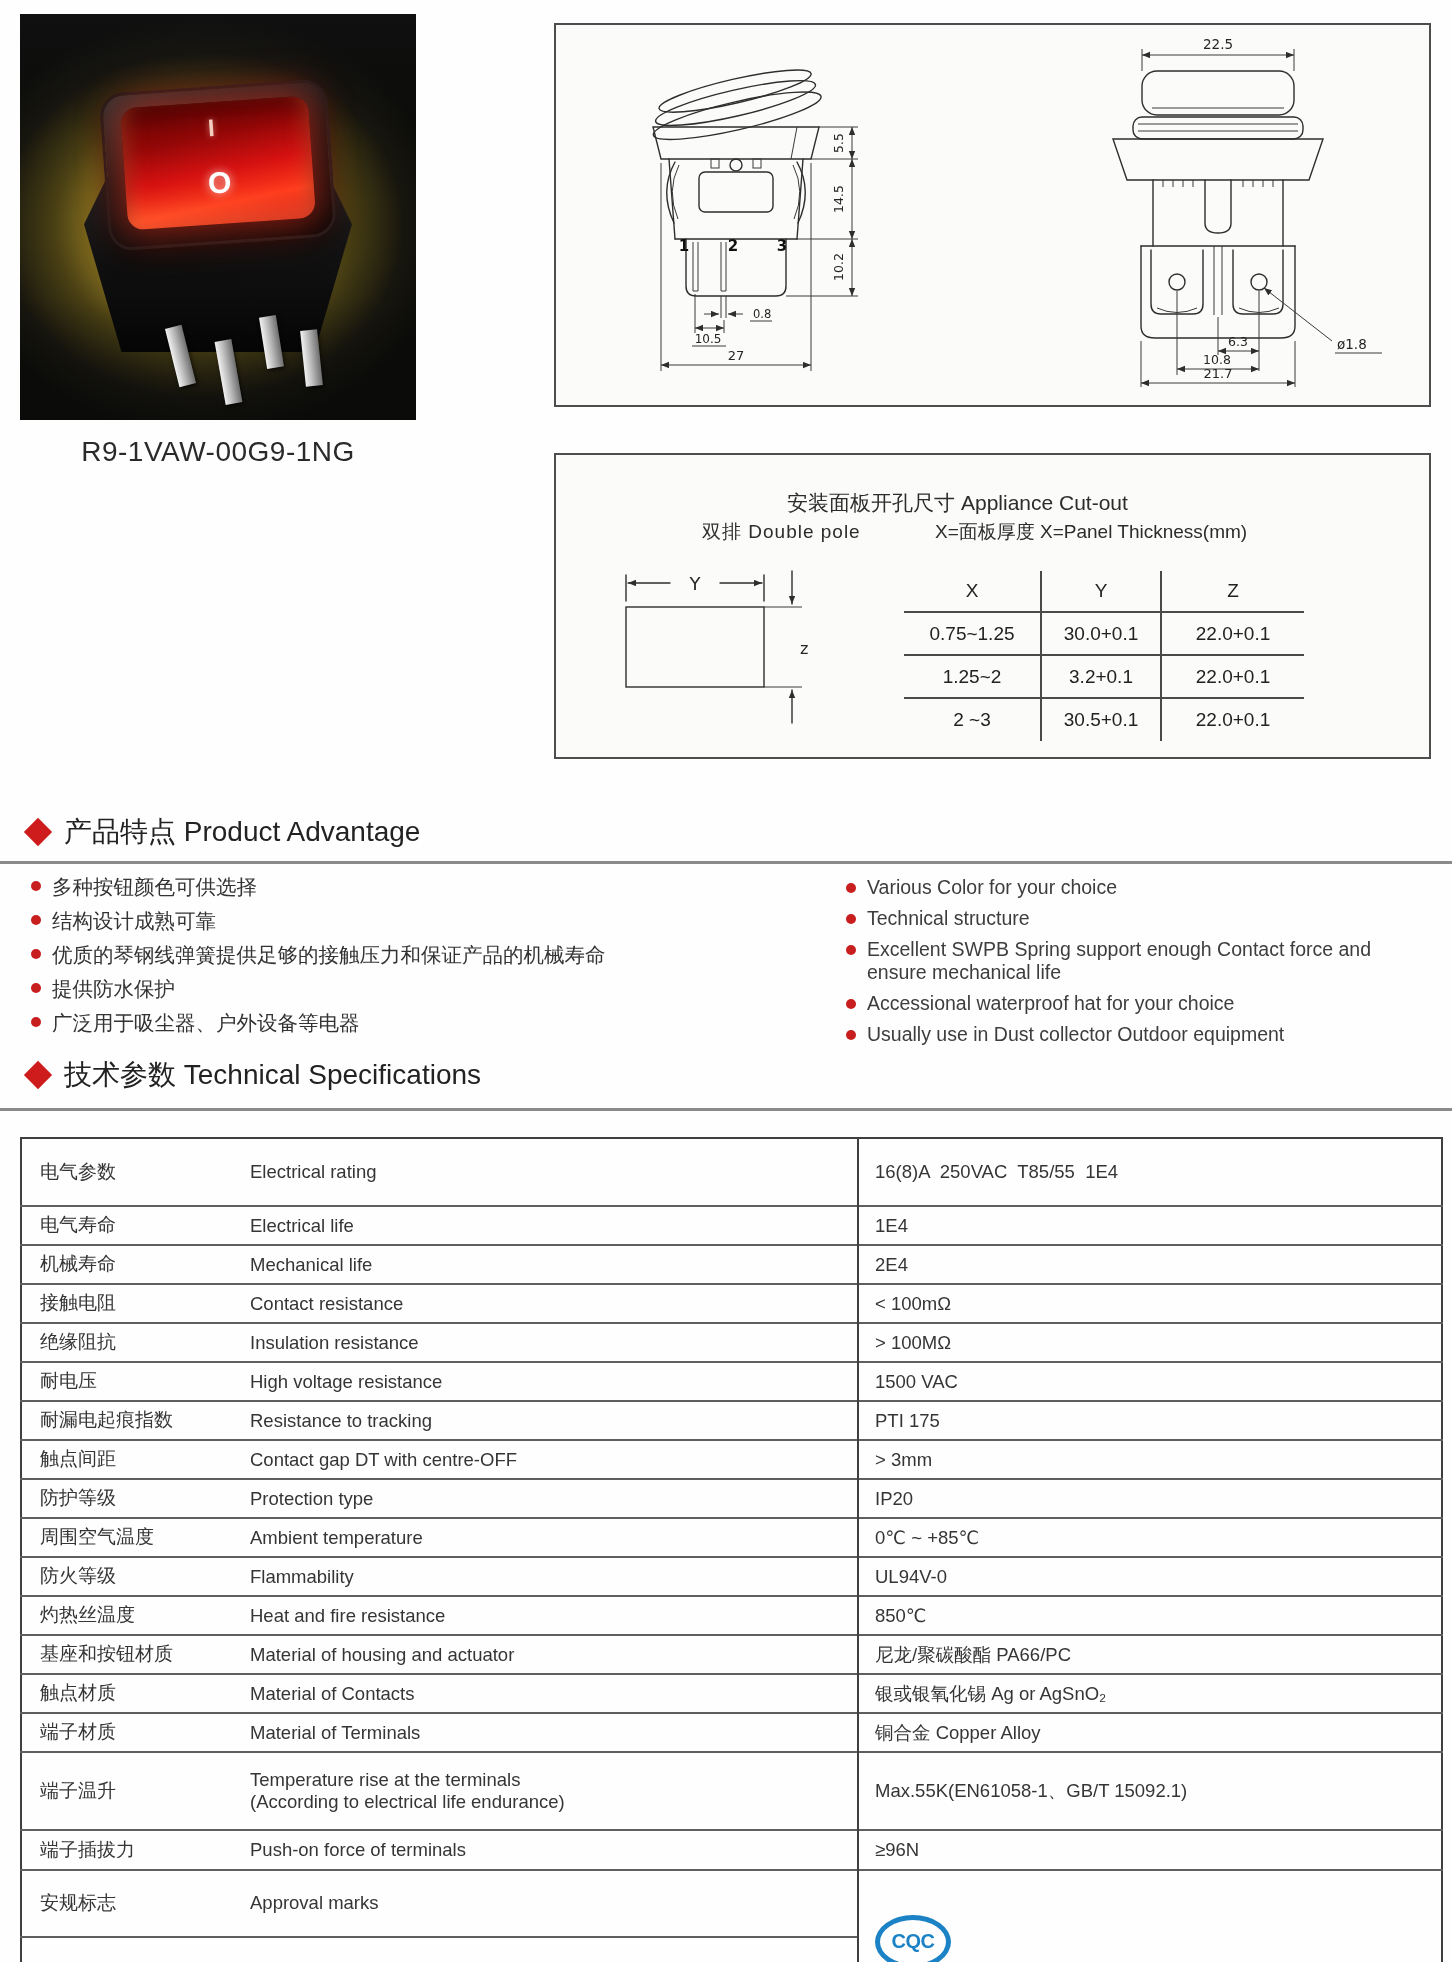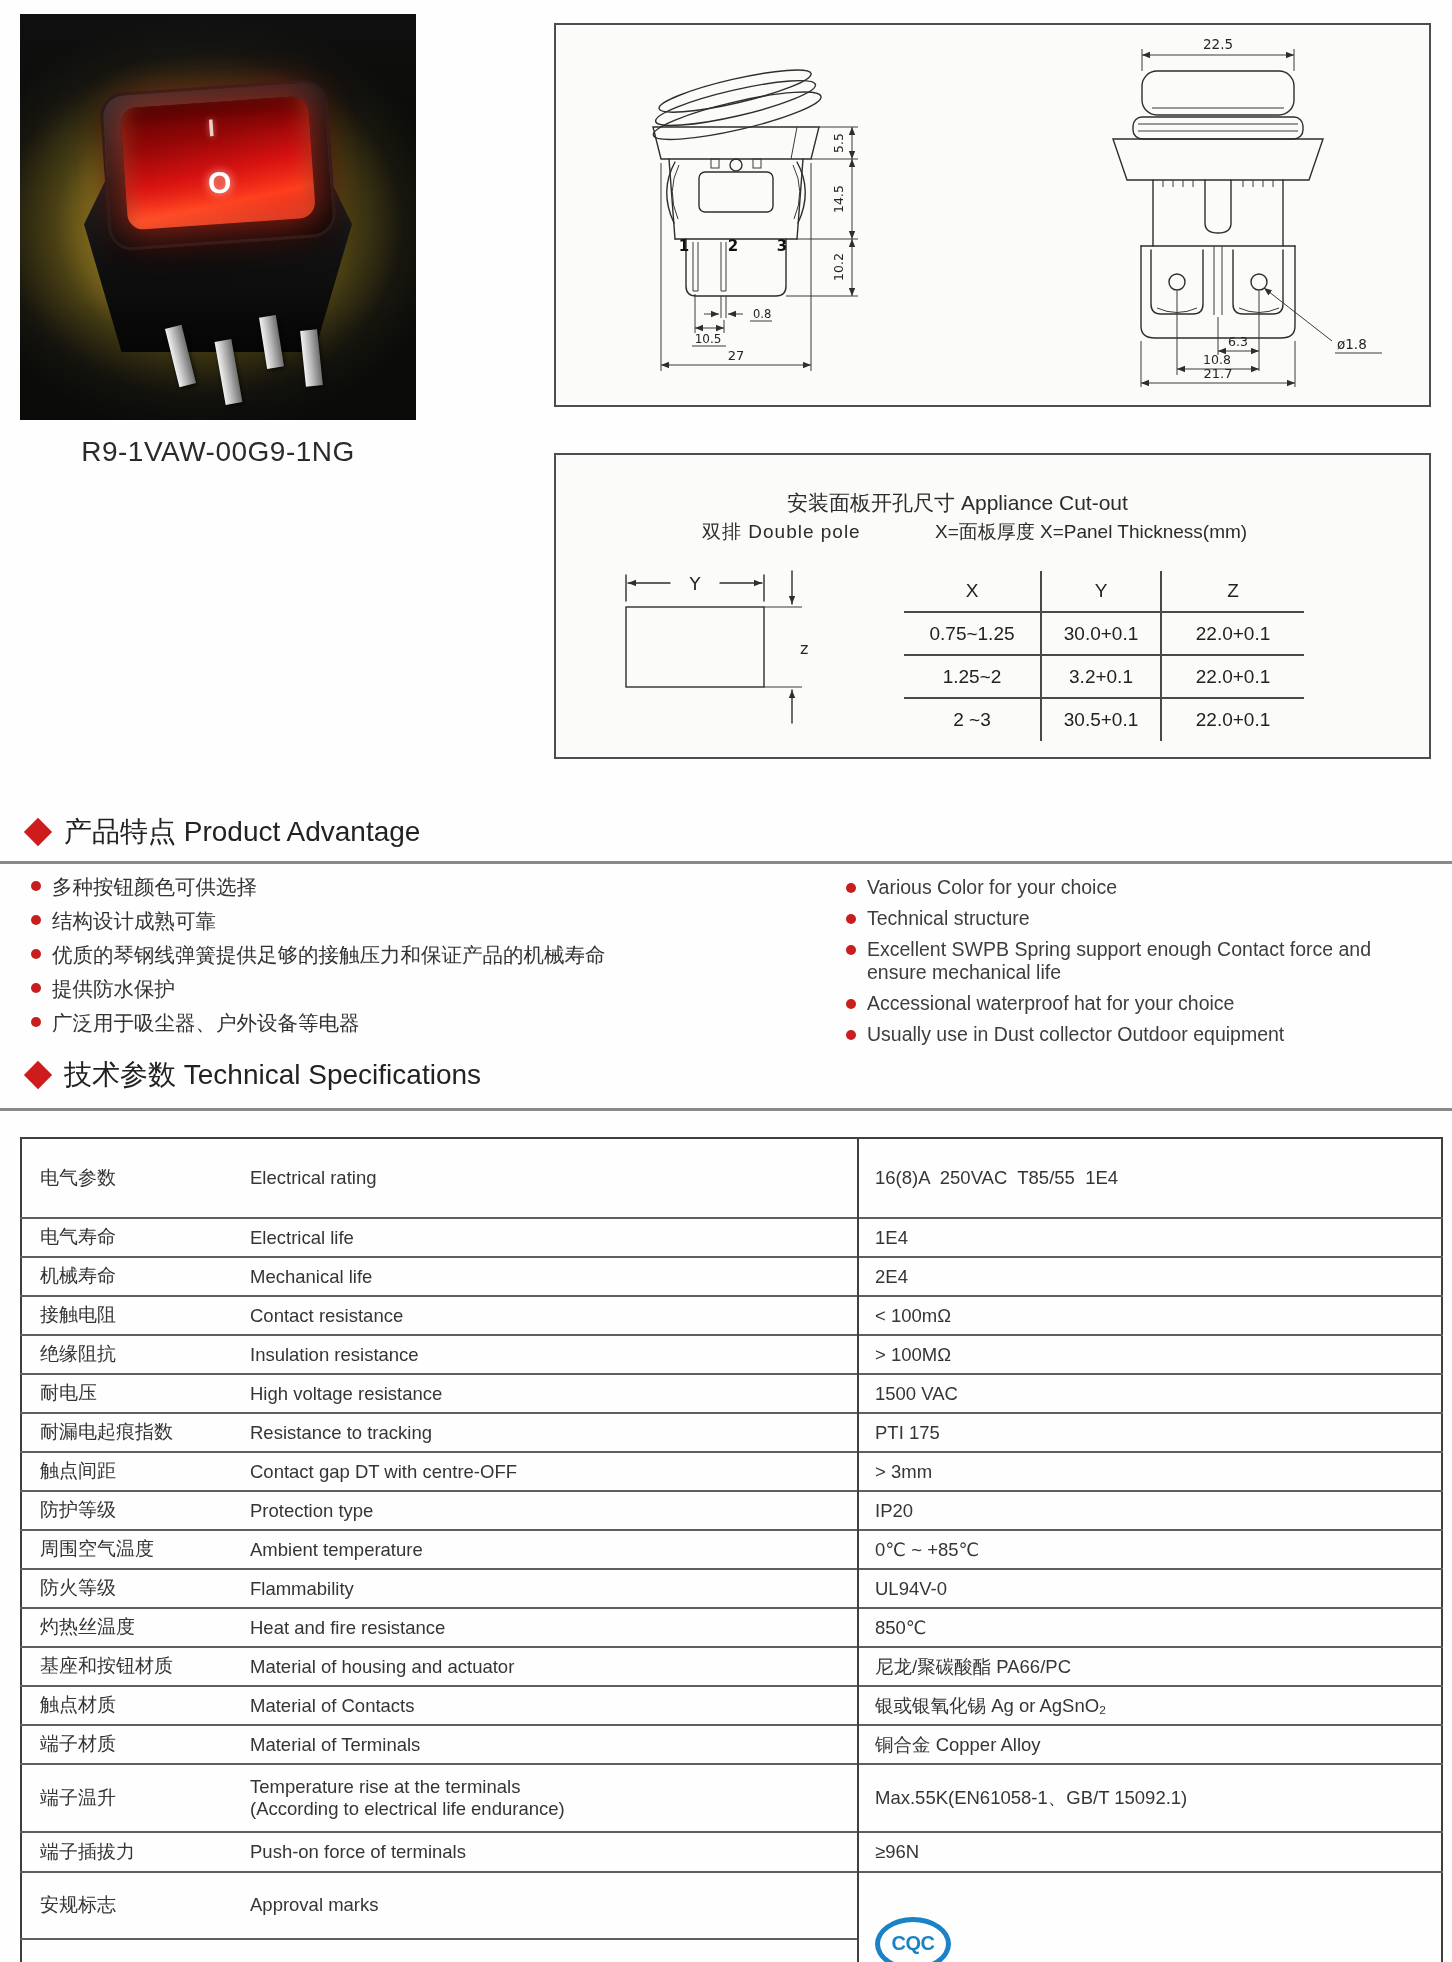--- a/index.html
+++ b/index.html
@@ -68,22 +68,22 @@
 
   
   .spec-table { position:absolute; left:20px; top:1137px; width:1421px; border-collapse:collapse; table-layout:fixed;
     border:2.5px solid #3f3f3f; font-size:18.5px; color:#353535; }
   .spec-table td { border-top:2px solid #5f5f5f; vertical-align:middle; line-height:1.18; }
   .spec-table tr:first-child td { border-top:none; }
   .spec-table td.cn { padding-left:18px; font-size:19px; }
   .spec-table td.en { padding-left:4px; }
   .spec-table td.v  { border-left:2.5px solid #3f3f3f; padding-left:16px; white-space:pre-wrap; }
   .spec-table tr { height:39px; }
-  .spec-table tr.tall1 { height:80px;border-radius:7px; }
-  .spec-table tr.tall2 { height:68px; }
+  .spec-table tr.tall1 { height:68px;border-radius:7px; }
+  .spec-table tr.tall2 { height:78px; }
   .spec-table tr.h40 { height:40px; }
   .spec-table tr.h46 { height:46px; }
   .cqc { width:76px; height:54px; border:5px solid #1b82c5; border-radius:50%;
     display:flex; align-items:center; justify-content:center; color:#1b82c5; font-weight:bold; font-size:20px; letter-spacing:-.5px; }
 </style>
 </head>
 <body>
 
 <div class="page">
 

